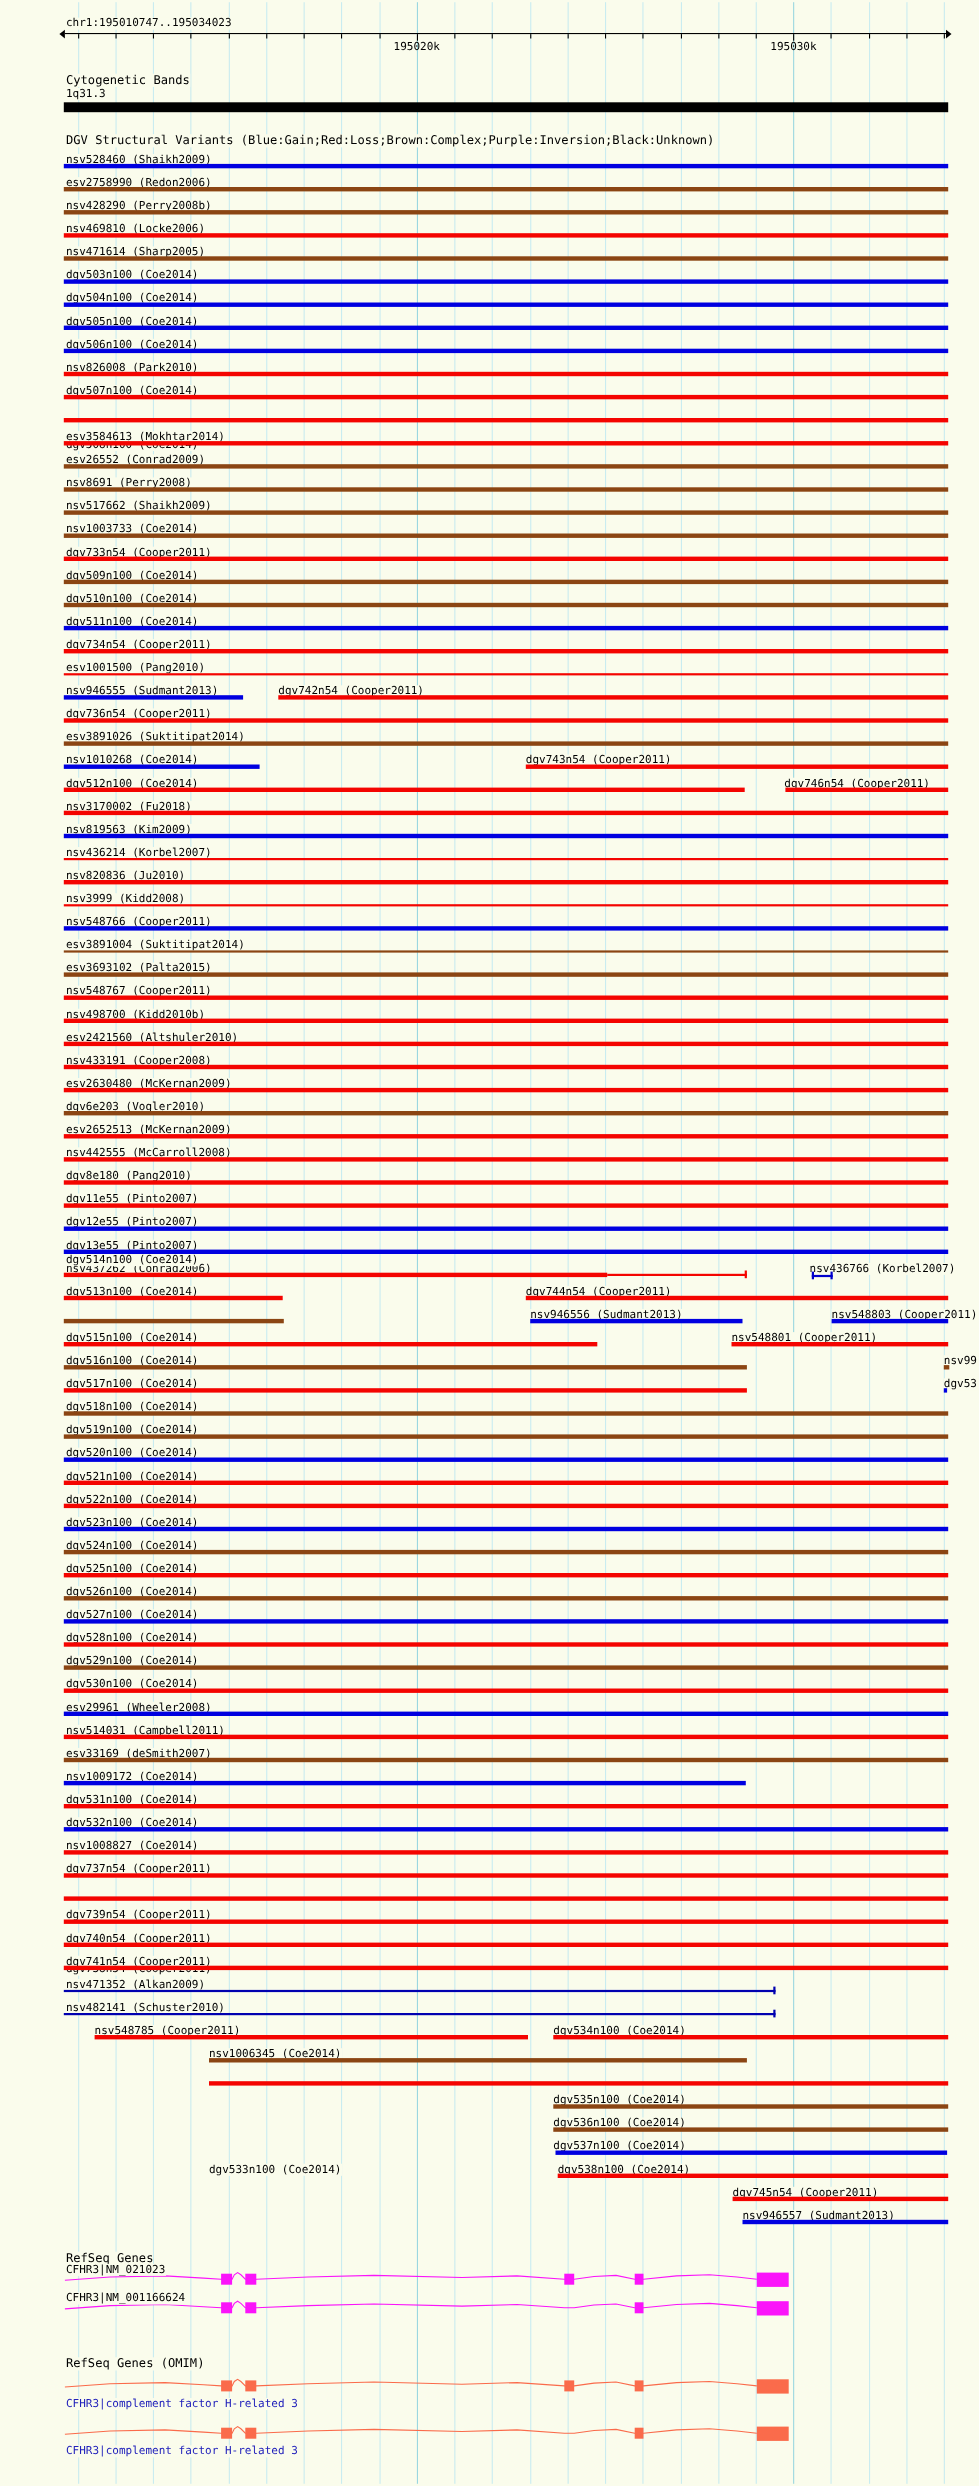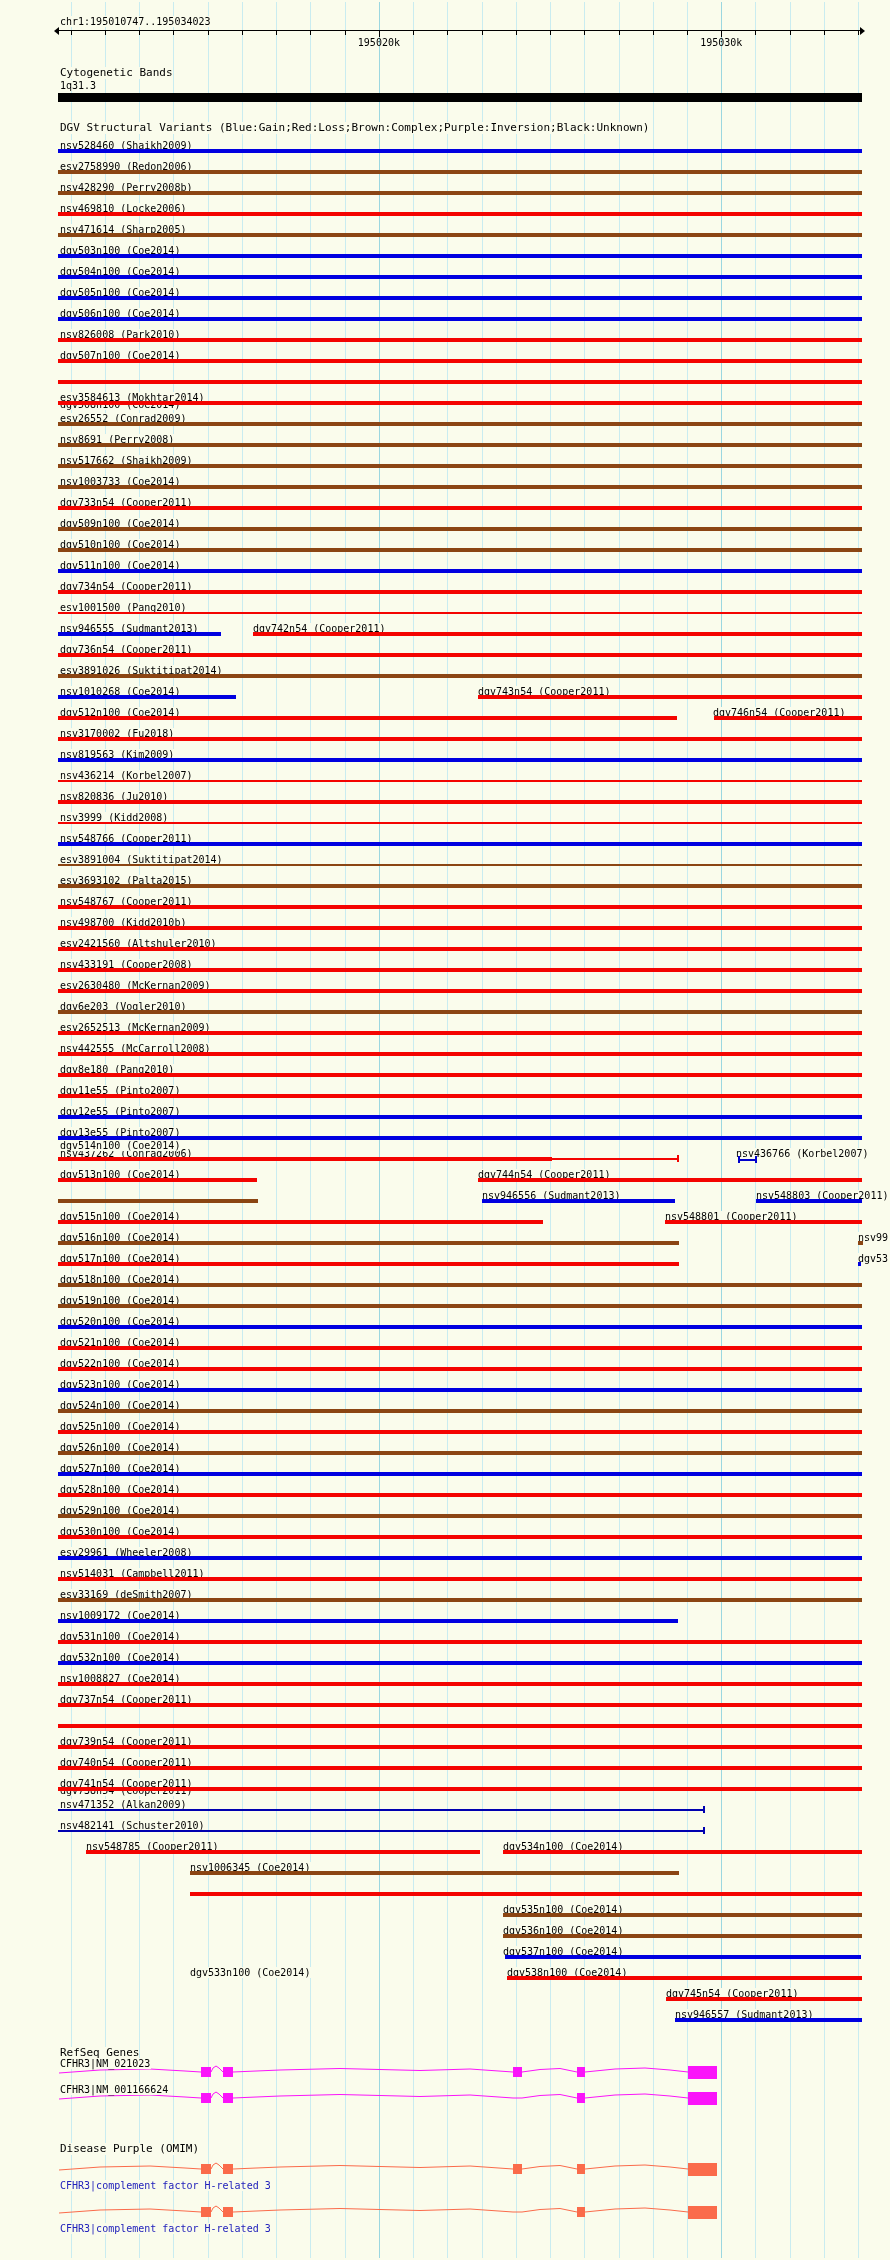--- a/index.html
+++ b/index.html
@@ -309,21 +309,21 @@
       <div class="txt" style="left: 60px; top: 2058px; color: rgb(0, 0, 0);">CFHR3|NM_021023</div>
       <svg width="890" height="18" style="left: 0px; top: 2089px;">
         <path d="M59,10 L100,7 L150,6 L185,8 L201,9 L211,9 L213,5 L216,3 L219,5 L223,9 L233,9 L280,7 L340,5.5 L420,7.5 L470,6 L513,9 L522,9 L540,6.5 L560,5.5 L577,9 L585,9 L615,6 L645,5 L670,7 L688,9" fill="none" stroke="#FA14FA" stroke-width="1"></path>
       </svg>
       <div class="exon" style="left: 201px; top: 2093px; width: 10px; height: 10px; background: rgb(250, 20, 250);"></div>
       <div class="exon" style="left: 223px; top: 2093px; width: 10px; height: 10px; background: rgb(250, 20, 250);"></div>
       <div class="exon" style="left: 577px; top: 2093px; width: 8px; height: 10px; background: rgb(250, 20, 250);"></div>
       <div class="exon" style="left: 688px; top: 2092px; width: 29px; height: 13px; background: rgb(250, 20, 250);"></div>
       <div class="txt" style="left: 60px; top: 2084px; color: rgb(0, 0, 0);">CFHR3|NM_001166624</div>
     </div>
-  <div class="title" style="left:60px;top:2143px;">Disease Purple (OMIM)</div>
+  <div class="title" style="left:60px;top:2143px;">RefSeq Genes (OMIM)</div>
   <div id="omimlayer">
       <svg width="890" height="18" style="left: 0px; top: 2160px;">
         <path d="M59,10 L100,7 L150,6 L185,8 L201,9 L211,9 L213,5 L216,3 L219,5 L223,9 L233,9 L280,7 L340,5.5 L420,7.5 L470,6 L513,9 L522,9 L540,6.5 L560,5.5 L577,9 L585,9 L615,6 L645,5 L670,7 L688,9" fill="none" stroke="#FA6B4B" stroke-width="1"></path>
       </svg>
       <div class="exon" style="left: 201px; top: 2164px; width: 10px; height: 10px; background: rgb(250, 107, 75);"></div>
       <div class="exon" style="left: 223px; top: 2164px; width: 10px; height: 10px; background: rgb(250, 107, 75);"></div>
       <div class="exon" style="left: 513px; top: 2164px; width: 9px; height: 10px; background: rgb(250, 107, 75);"></div>
       <div class="exon" style="left: 577px; top: 2164px; width: 8px; height: 10px; background: rgb(250, 107, 75);"></div>
       <div class="exon" style="left: 688px; top: 2163px; width: 29px; height: 13px; background: rgb(250, 107, 75);"></div>
       <div class="txt" style="left: 60px; top: 2180px; color: rgb(34, 34, 187);">CFHR3|complement factor H-related 3</div>

